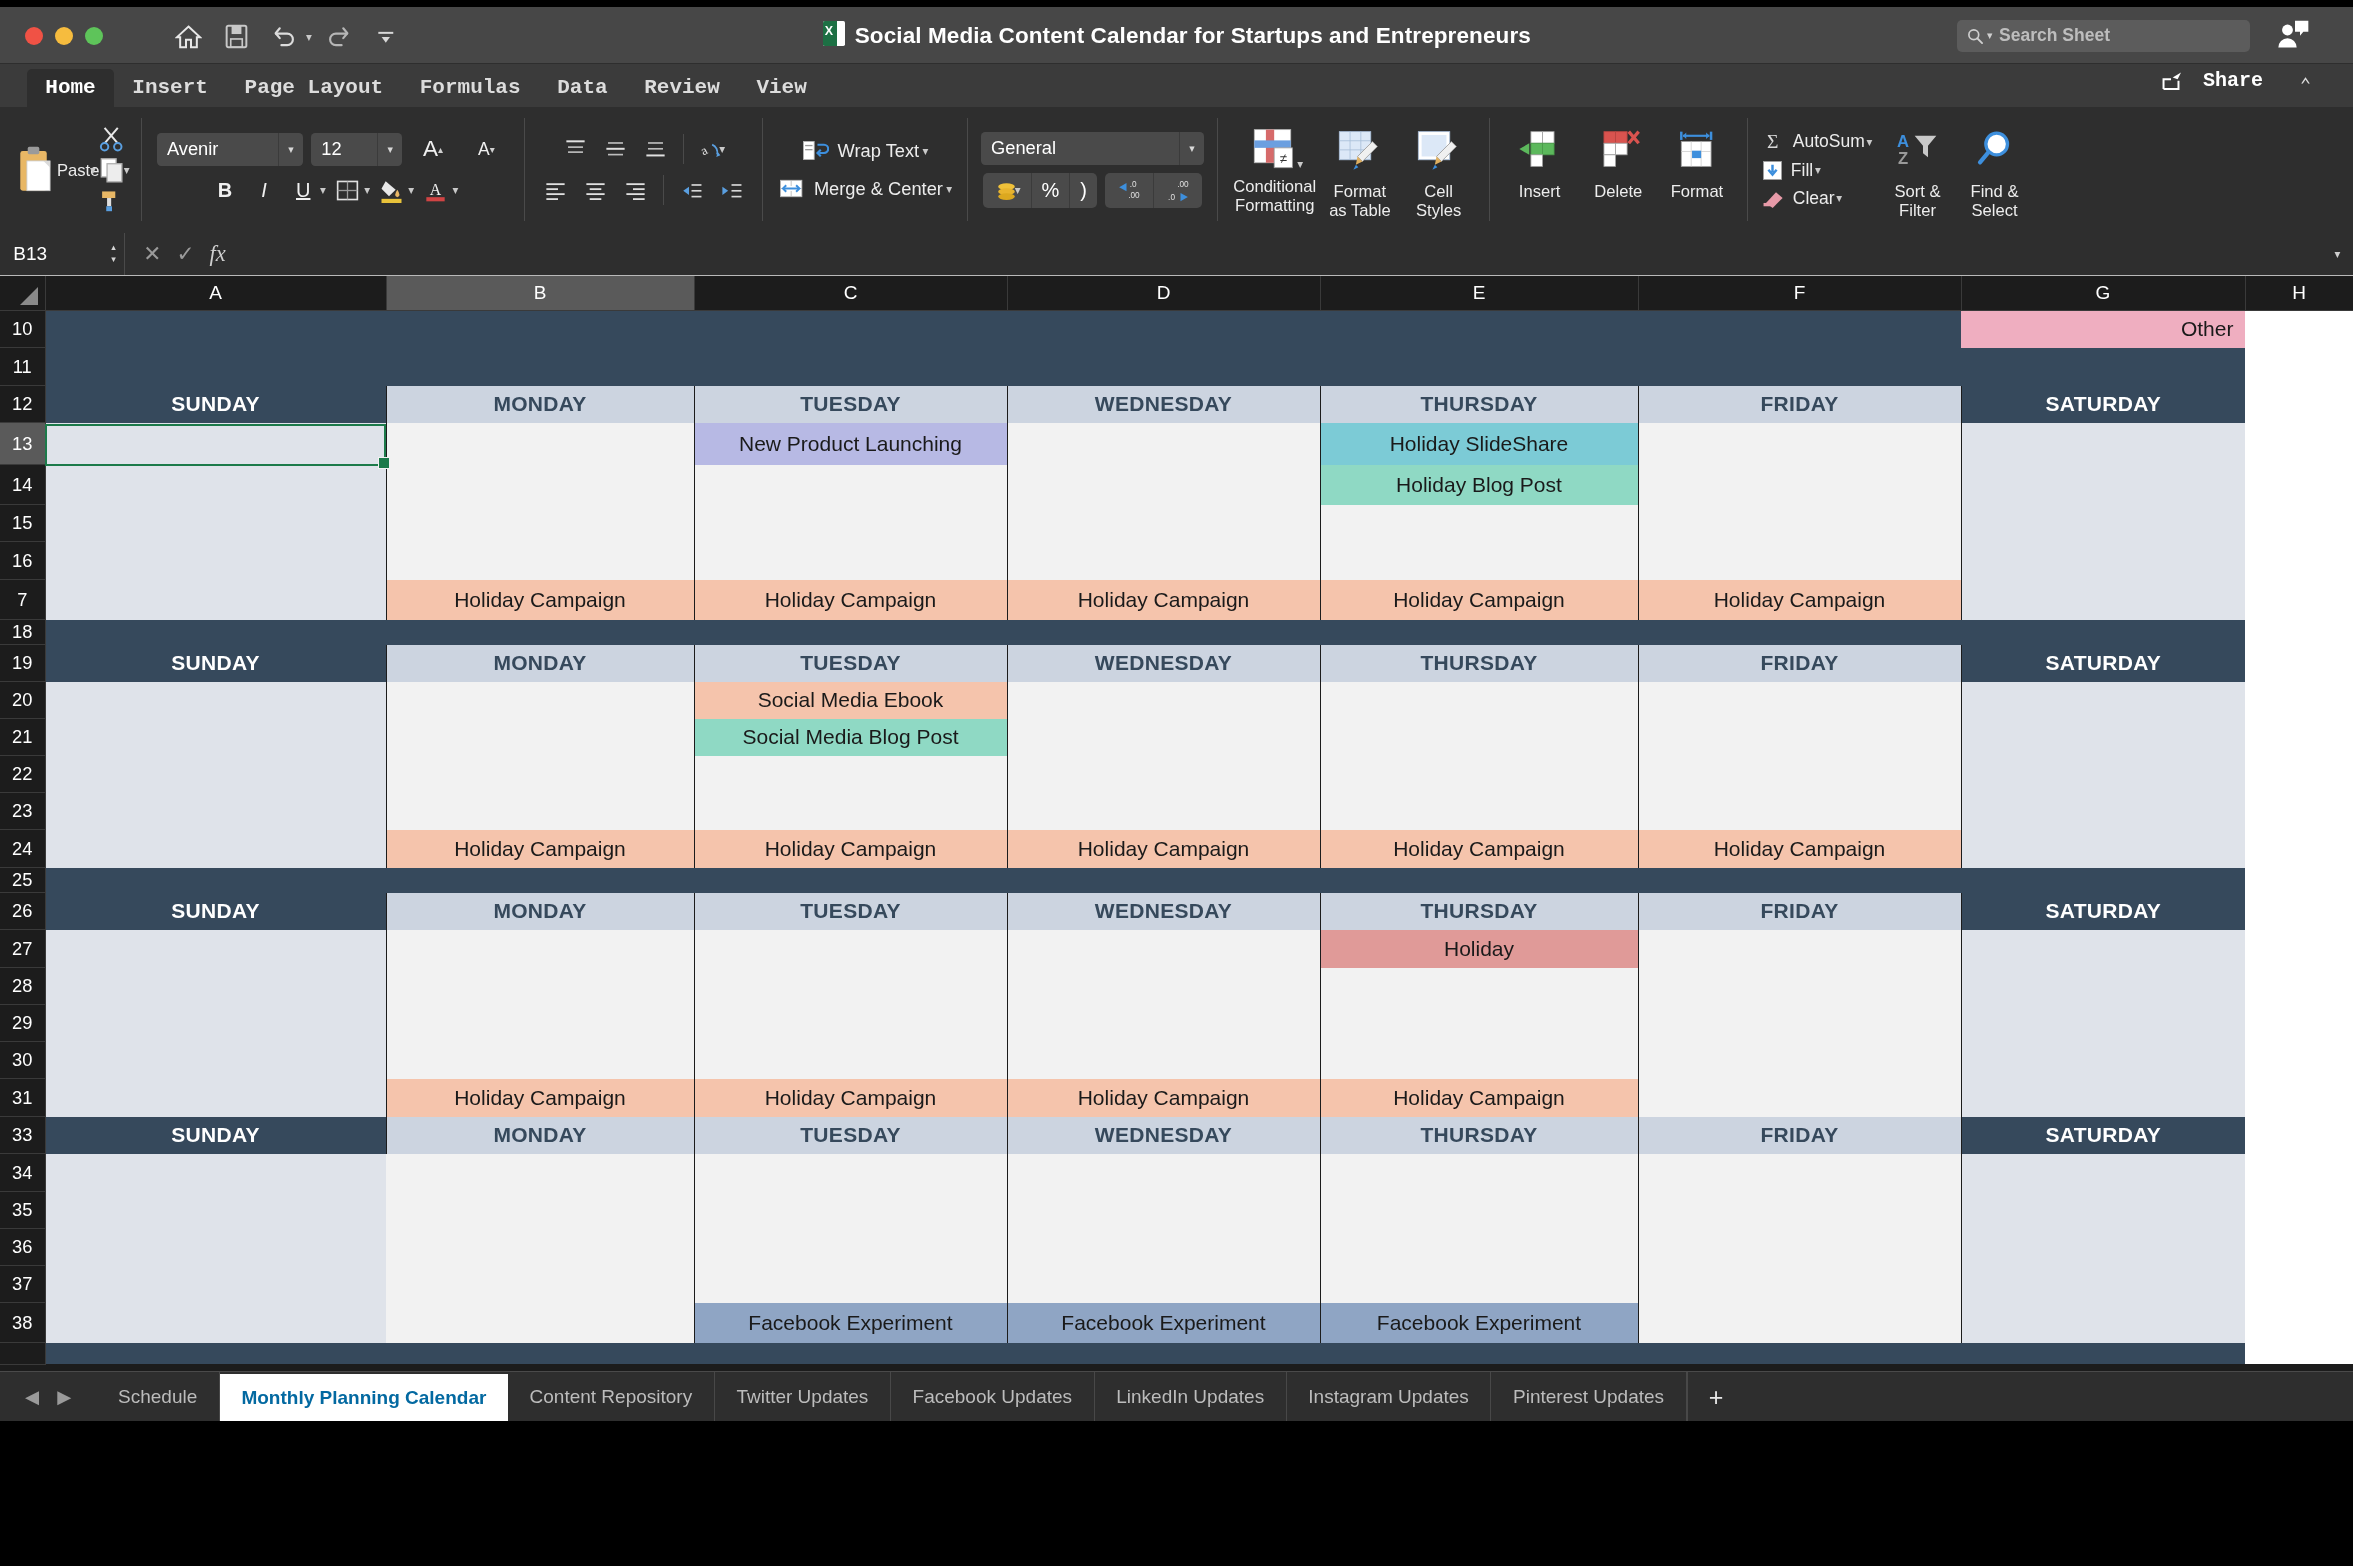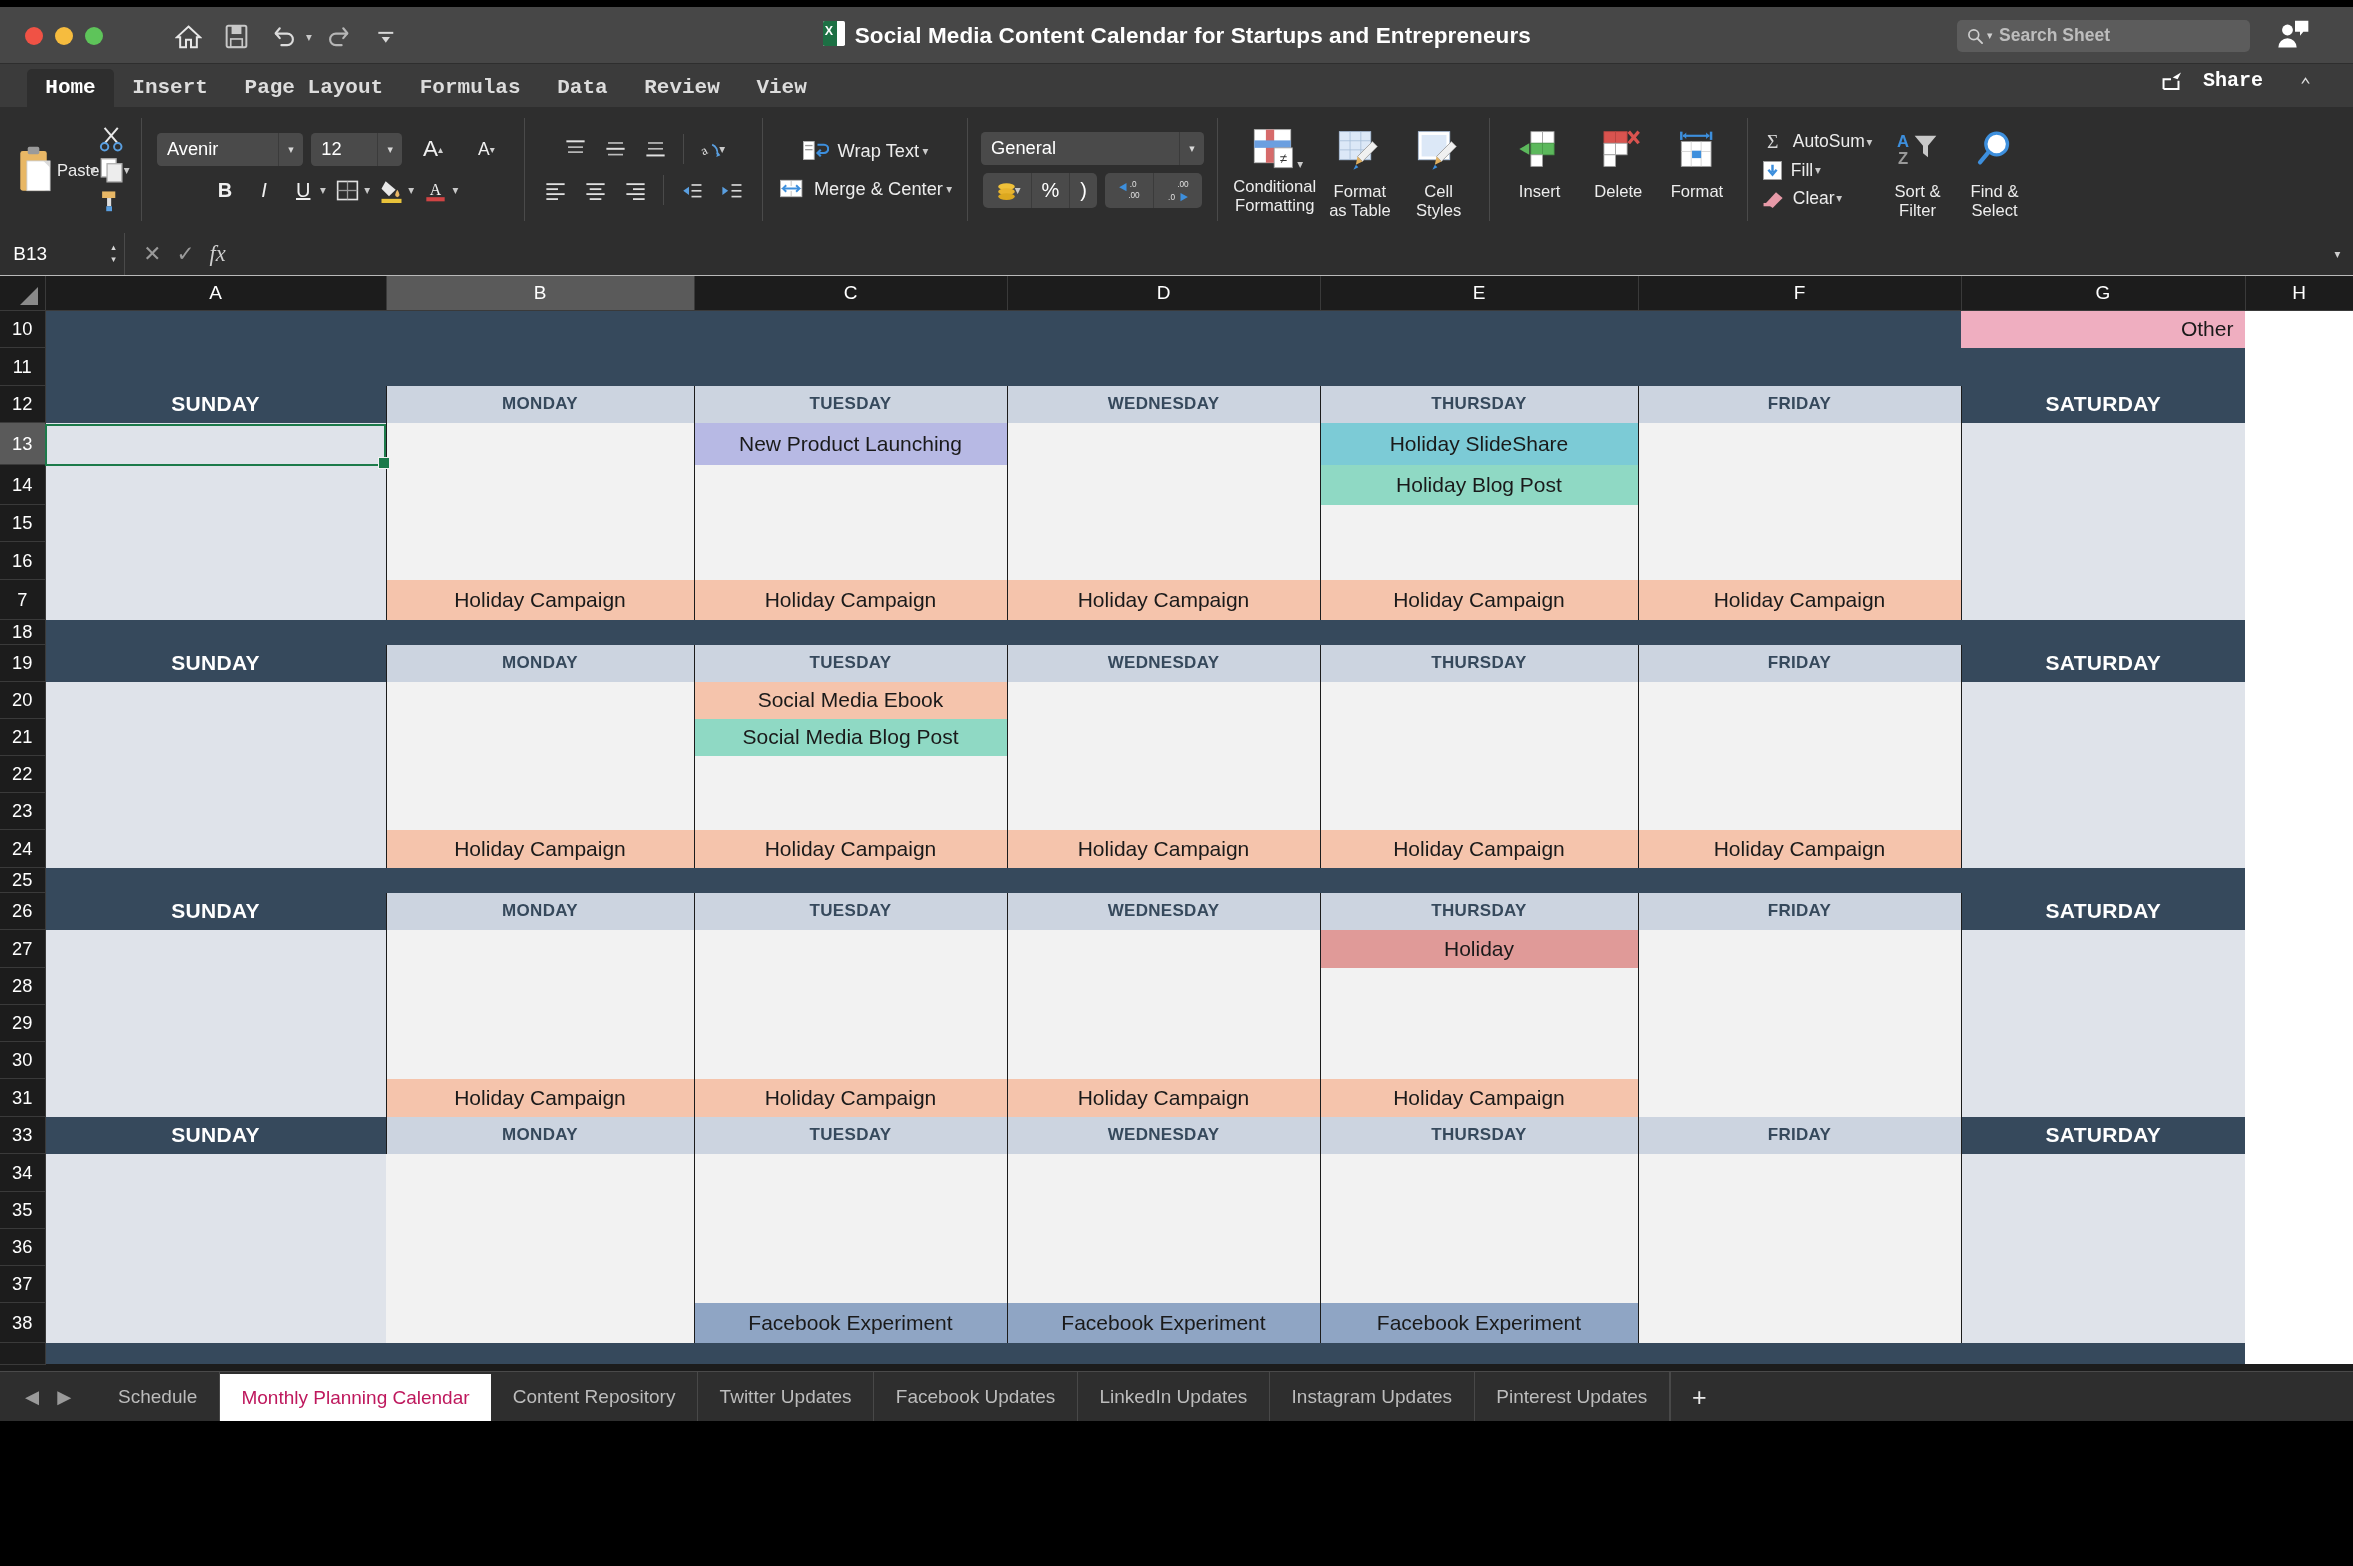--- a/index.html
+++ b/index.html
@@ -255,21 +255,21 @@
     font-size: 21px;
     text-align: center;
     color: #1a1a1a;
     white-space: nowrap;
     overflow: hidden;
     font-family: "Liberation Sans", sans-serif;
   }
   .cell.white { background: #ffffff; }
   .cell.navy   { background: #36495c; }
   .cell.daydark{ background: #36495c; color:#ffffff; font-weight: bold; font-size: 21px; letter-spacing: 0.3px; }
-  .cell.daylight{background: #ccd4e0; color:#36495c; font-weight: bold; font-size: 17px; letter-spacing: 0.3px; }
+  .cell.daylight{background: #ccd4e0; color:#36495c; font-weight: bold; font-size: 21px; letter-spacing: 0.3px; }
   .cell.body   { background: #f2f2f2; }
   .cell.bodyalt{ background: #dfe3ea; }
   .cell.peach  { background: #f5c4ac; }
   .cell.rose   { background: #e09a98; }
   .cell.mint   { background: #8fd9c4; }
   .cell.teal   { background: #7ccbd6; }
   .cell.lav    { background: #b7b9e4; }
   .cell.steel  { background: #8fa5c4; }
   .cell.pink   { background: #efaec0; text-align: right; padding-right: 11.6px; }
 
@@ -298,21 +298,21 @@
     border-top: 0.8px solid #4a4a4a;
   }
   .navarrows { display: flex; align-items: center; gap: 18.3px; padding: 0 25px; color: #9a9a9a; font-size: 18.3px; }
   .stab {
     display: flex; align-items: center;
     padding: 0 21.6px;
     color: #bcbcbc; font-size: 19px;
     border-right: 0.8px solid #484848;
   }
   .stab.active {
-    background: #ffffff; color: #be185d; font-weight: normal;
+    background: #ffffff; color: #0369a1; font-weight: bold;
     border-right: none;
     margin: 2.5px 0 0 0;
   }
   .addsheet {
     display: flex; align-items: center; justify-content: center;
     width: 58px; color: #e8e8e8; font-size: 25px;
     border-left: 0.8px solid #484848;
   }
 </style>
 </head>

